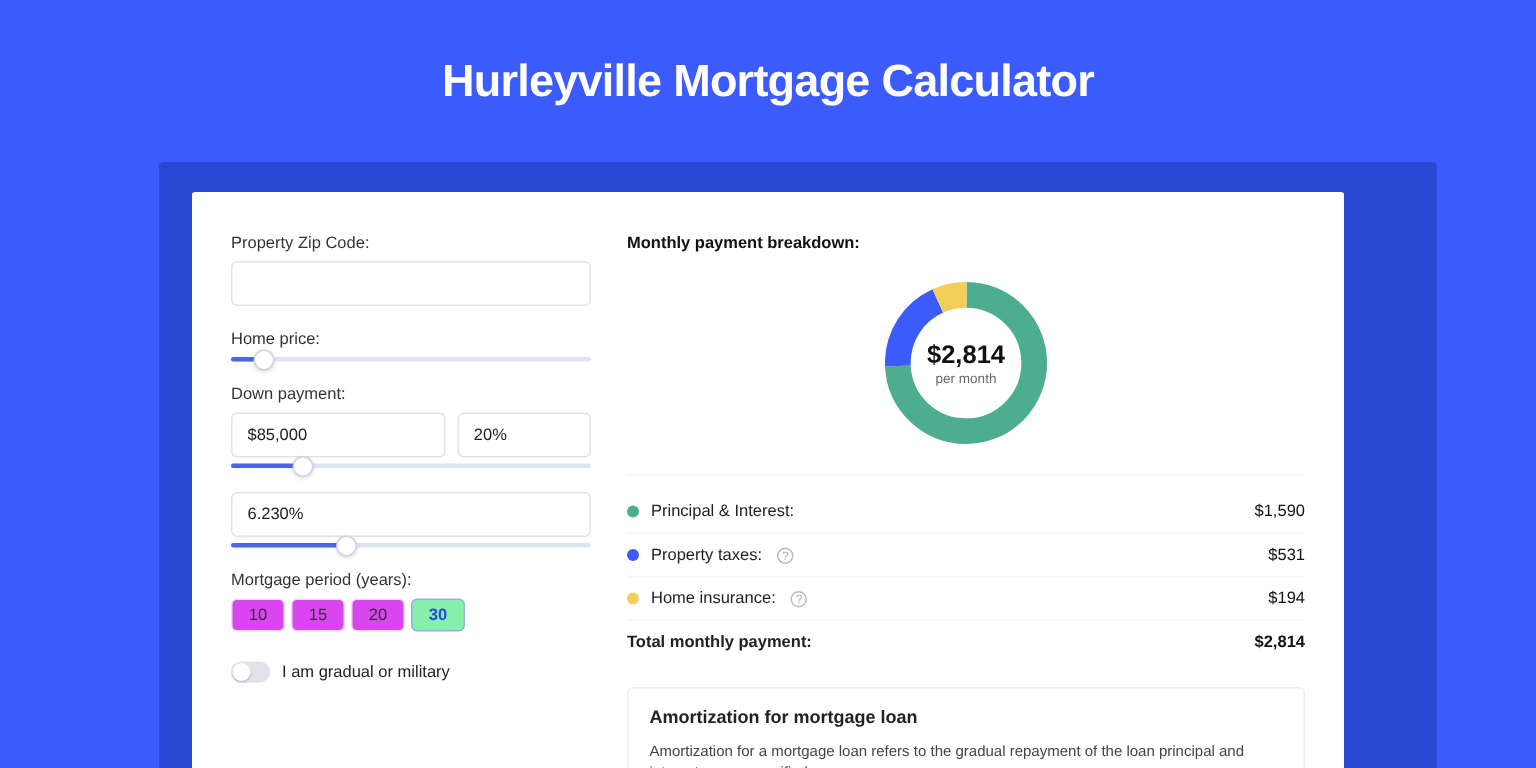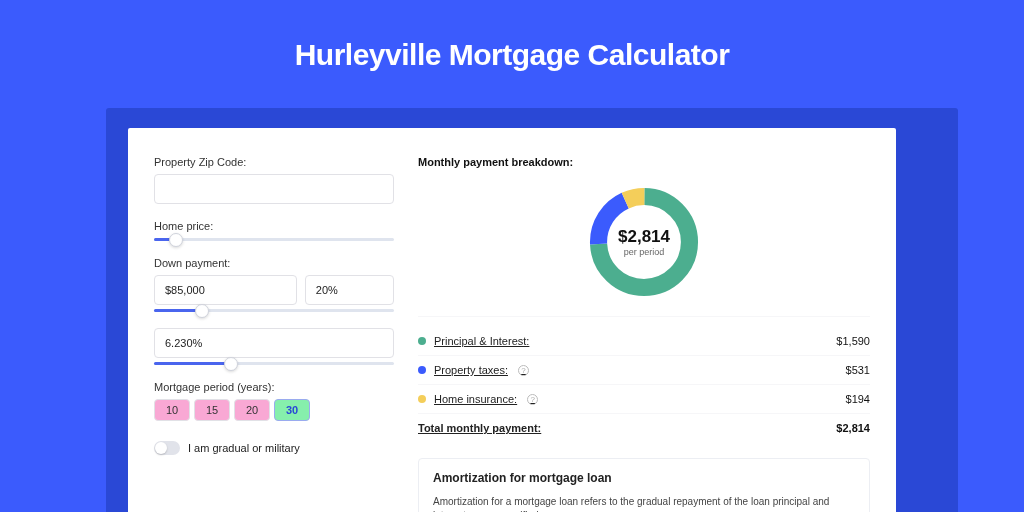--- a/index.html
+++ b/index.html
@@ -96,21 +96,21 @@
     border-radius: 50%;
     transform: translate(-50%, -50%);
     box-shadow: 0 1px 3px rgba(0,0,0,0.15);
   }
   .period-row { display: flex; gap: 4px; margin-top: 2px; }
   .period-btn {
     width: 36px;
     height: 22px;
     border: 1px solid #e1e1e6;
     border-radius: 4px;
-    background: #f9a8d4;
+    background: #d946ef;
     font-size: 11px;
     color: #333;
     display: flex;
     align-items: center;
     justify-content: center;
     cursor: pointer;
   }
   .period-btn.active {
     background: #86efac;
     border-color: #9aabef;
@@ -184,21 +184,20 @@
     align-items: center;
     justify-content: space-between;
     padding: 8px 0;
     border-bottom: 1px solid #f6f6f8;
   }
   .legend li:last-child { border-bottom: none; }
   .legend .left {
     display: flex;
     align-items: center;
     gap: 8px;
-    text-decoration: underline;
   }
   .dot {
     width: 8px;
     height: 8px;
     border-radius: 50%;
     flex-shrink: 0;
   }
   .legend .val {
     color: #111;
   }
@@ -300,21 +299,21 @@
 
       <div class="donut-wrap">
         <div class="donut">
           <svg viewBox="0 0 42 42" width="120" height="120">
             <circle cx="21" cy="21" r="15.915" fill="none" stroke="#4cae8f" stroke-width="6" stroke-dasharray="74.2 25.8" stroke-dashoffset="25"></circle>
             <circle cx="21" cy="21" r="15.915" fill="none" stroke="#3b5bfd" stroke-width="6" stroke-dasharray="18.9 81.1" stroke-dashoffset="50.8"></circle>
             <circle cx="21" cy="21" r="15.915" fill="none" stroke="#f4ce5a" stroke-width="6" stroke-dasharray="6.9 93.1" stroke-dashoffset="31.9"></circle>
           </svg>
           <div class="donut-center">
             <div class="amount">$2,814</div>
-            <div class="per">per period</div>
+            <div class="per">per month</div>
           </div>
         </div>
       </div>
 
       <ul class="legend">
         <li>
           <span class="left">
             <span class="dot" style="background:#4cae8f"></span>
             <span class="lbl">Principal &amp; Interest:</span>
           </span>

